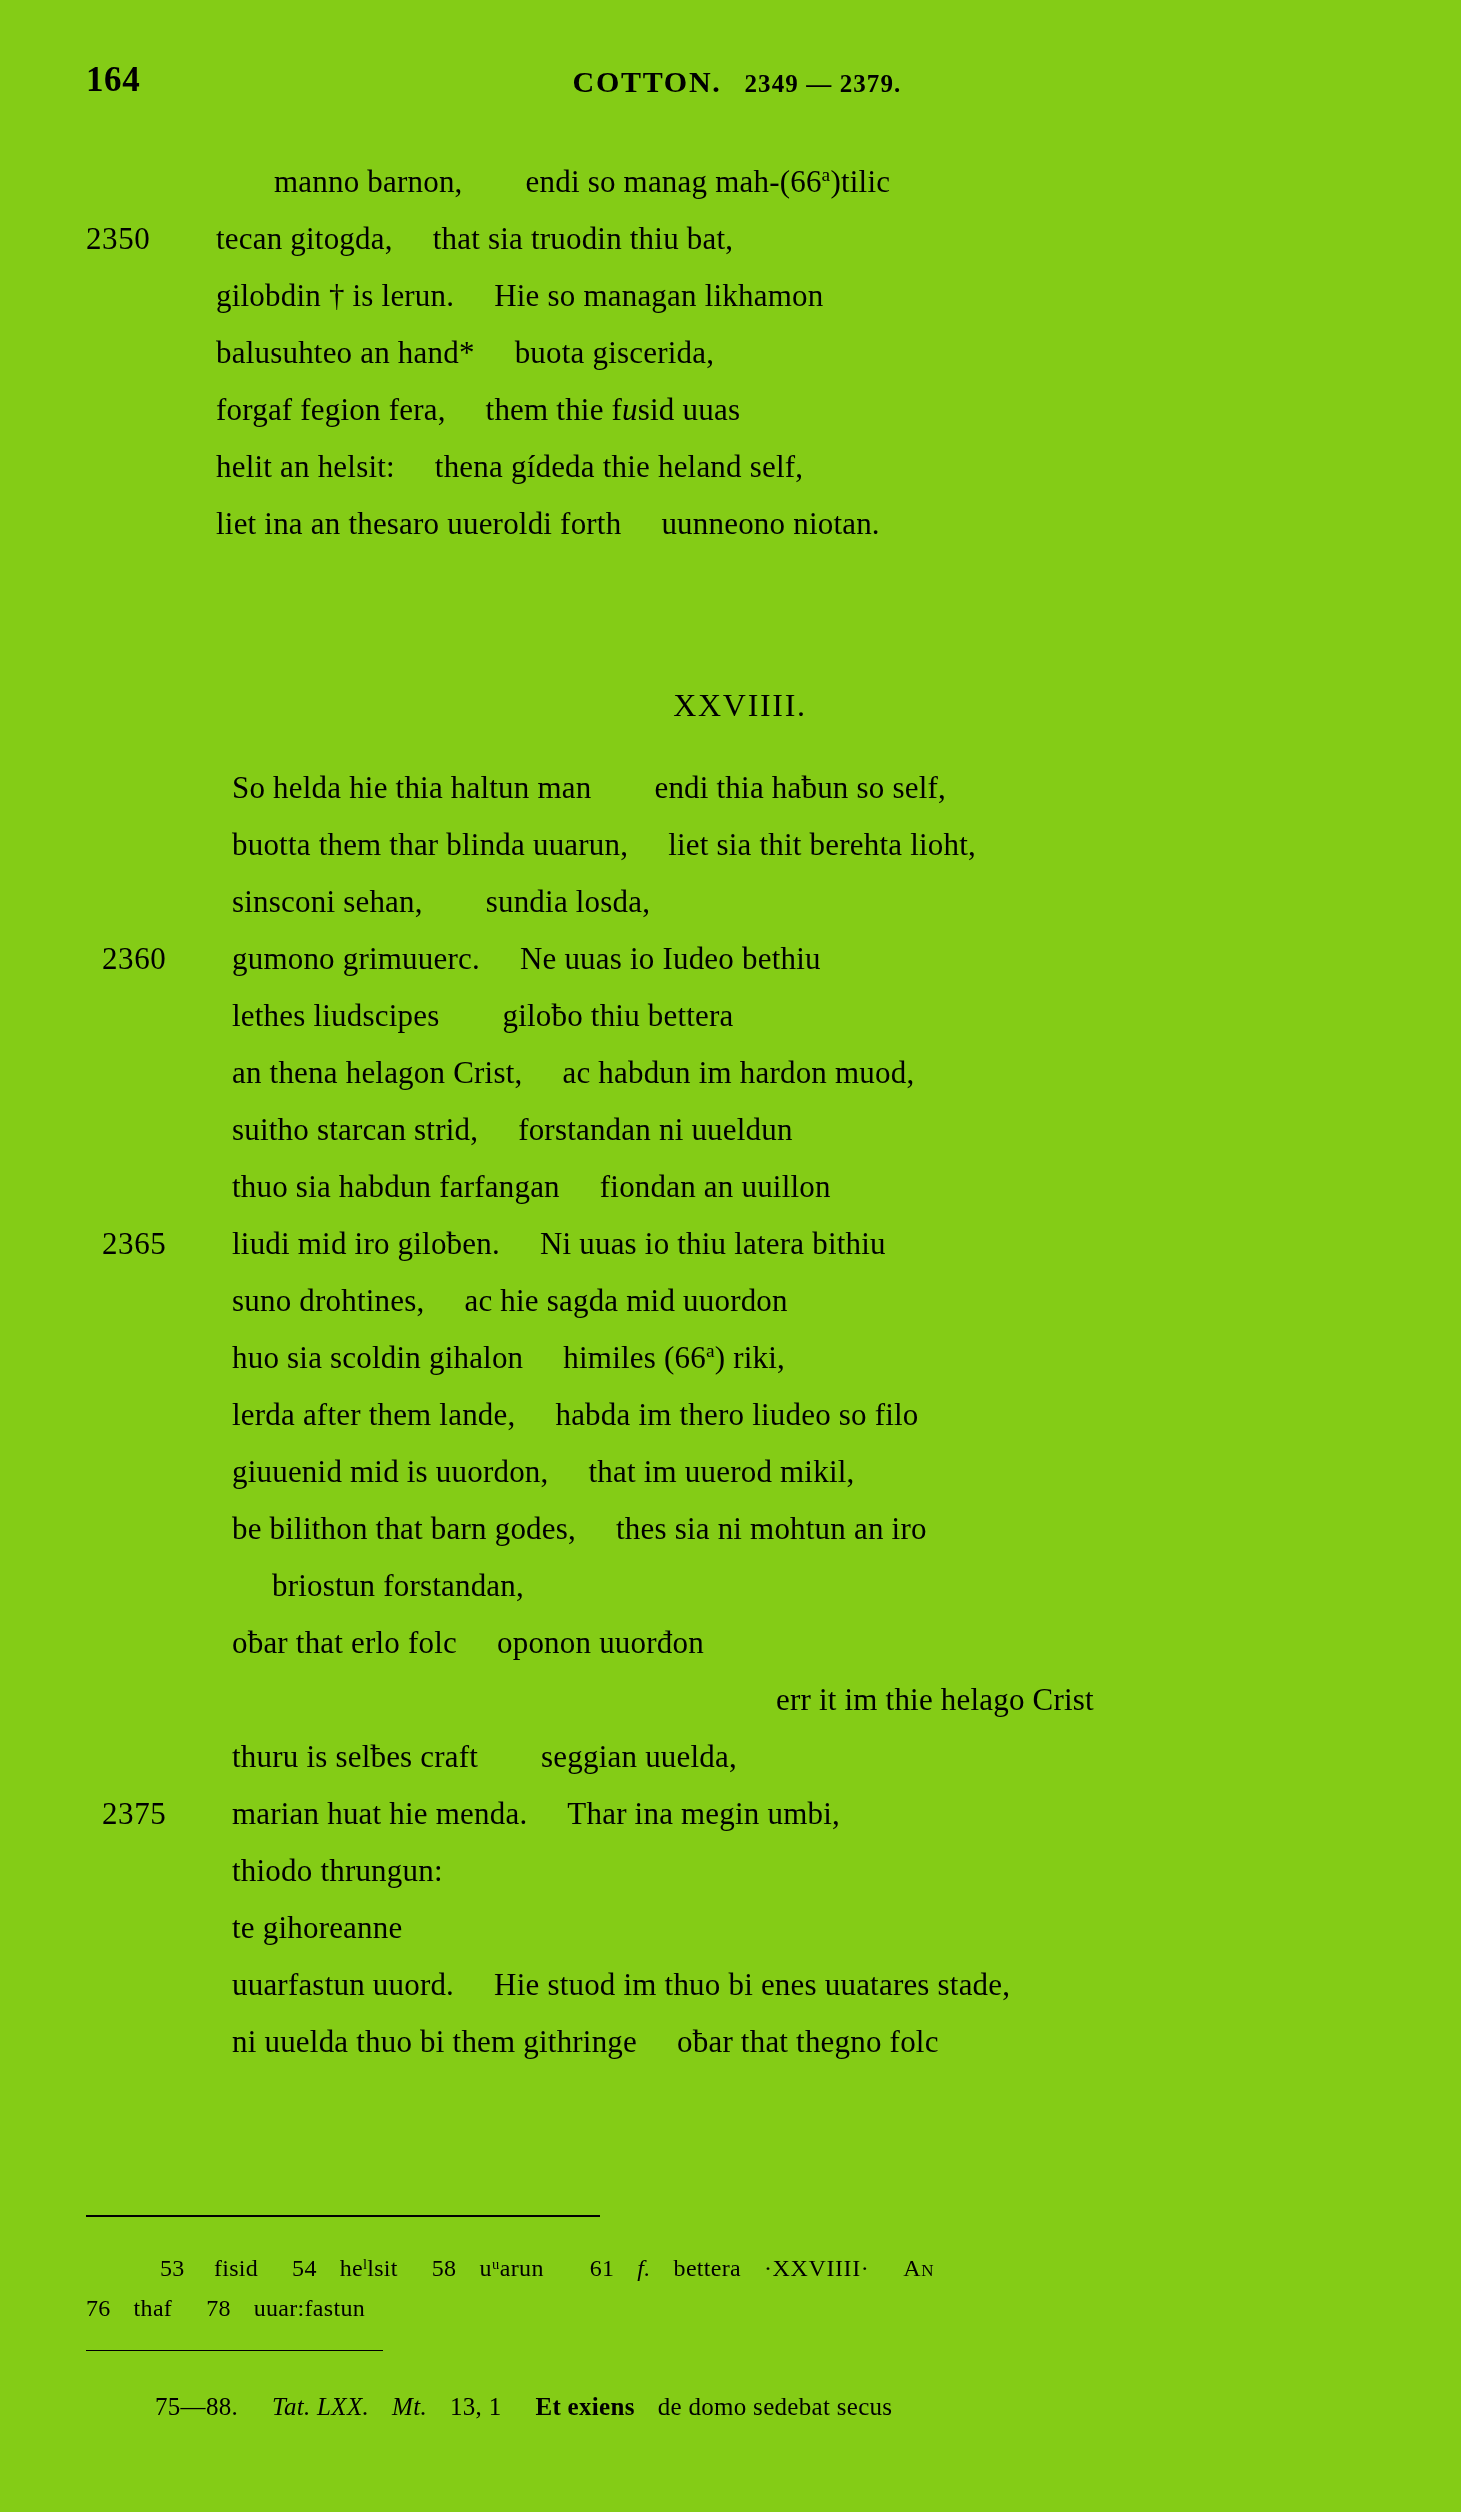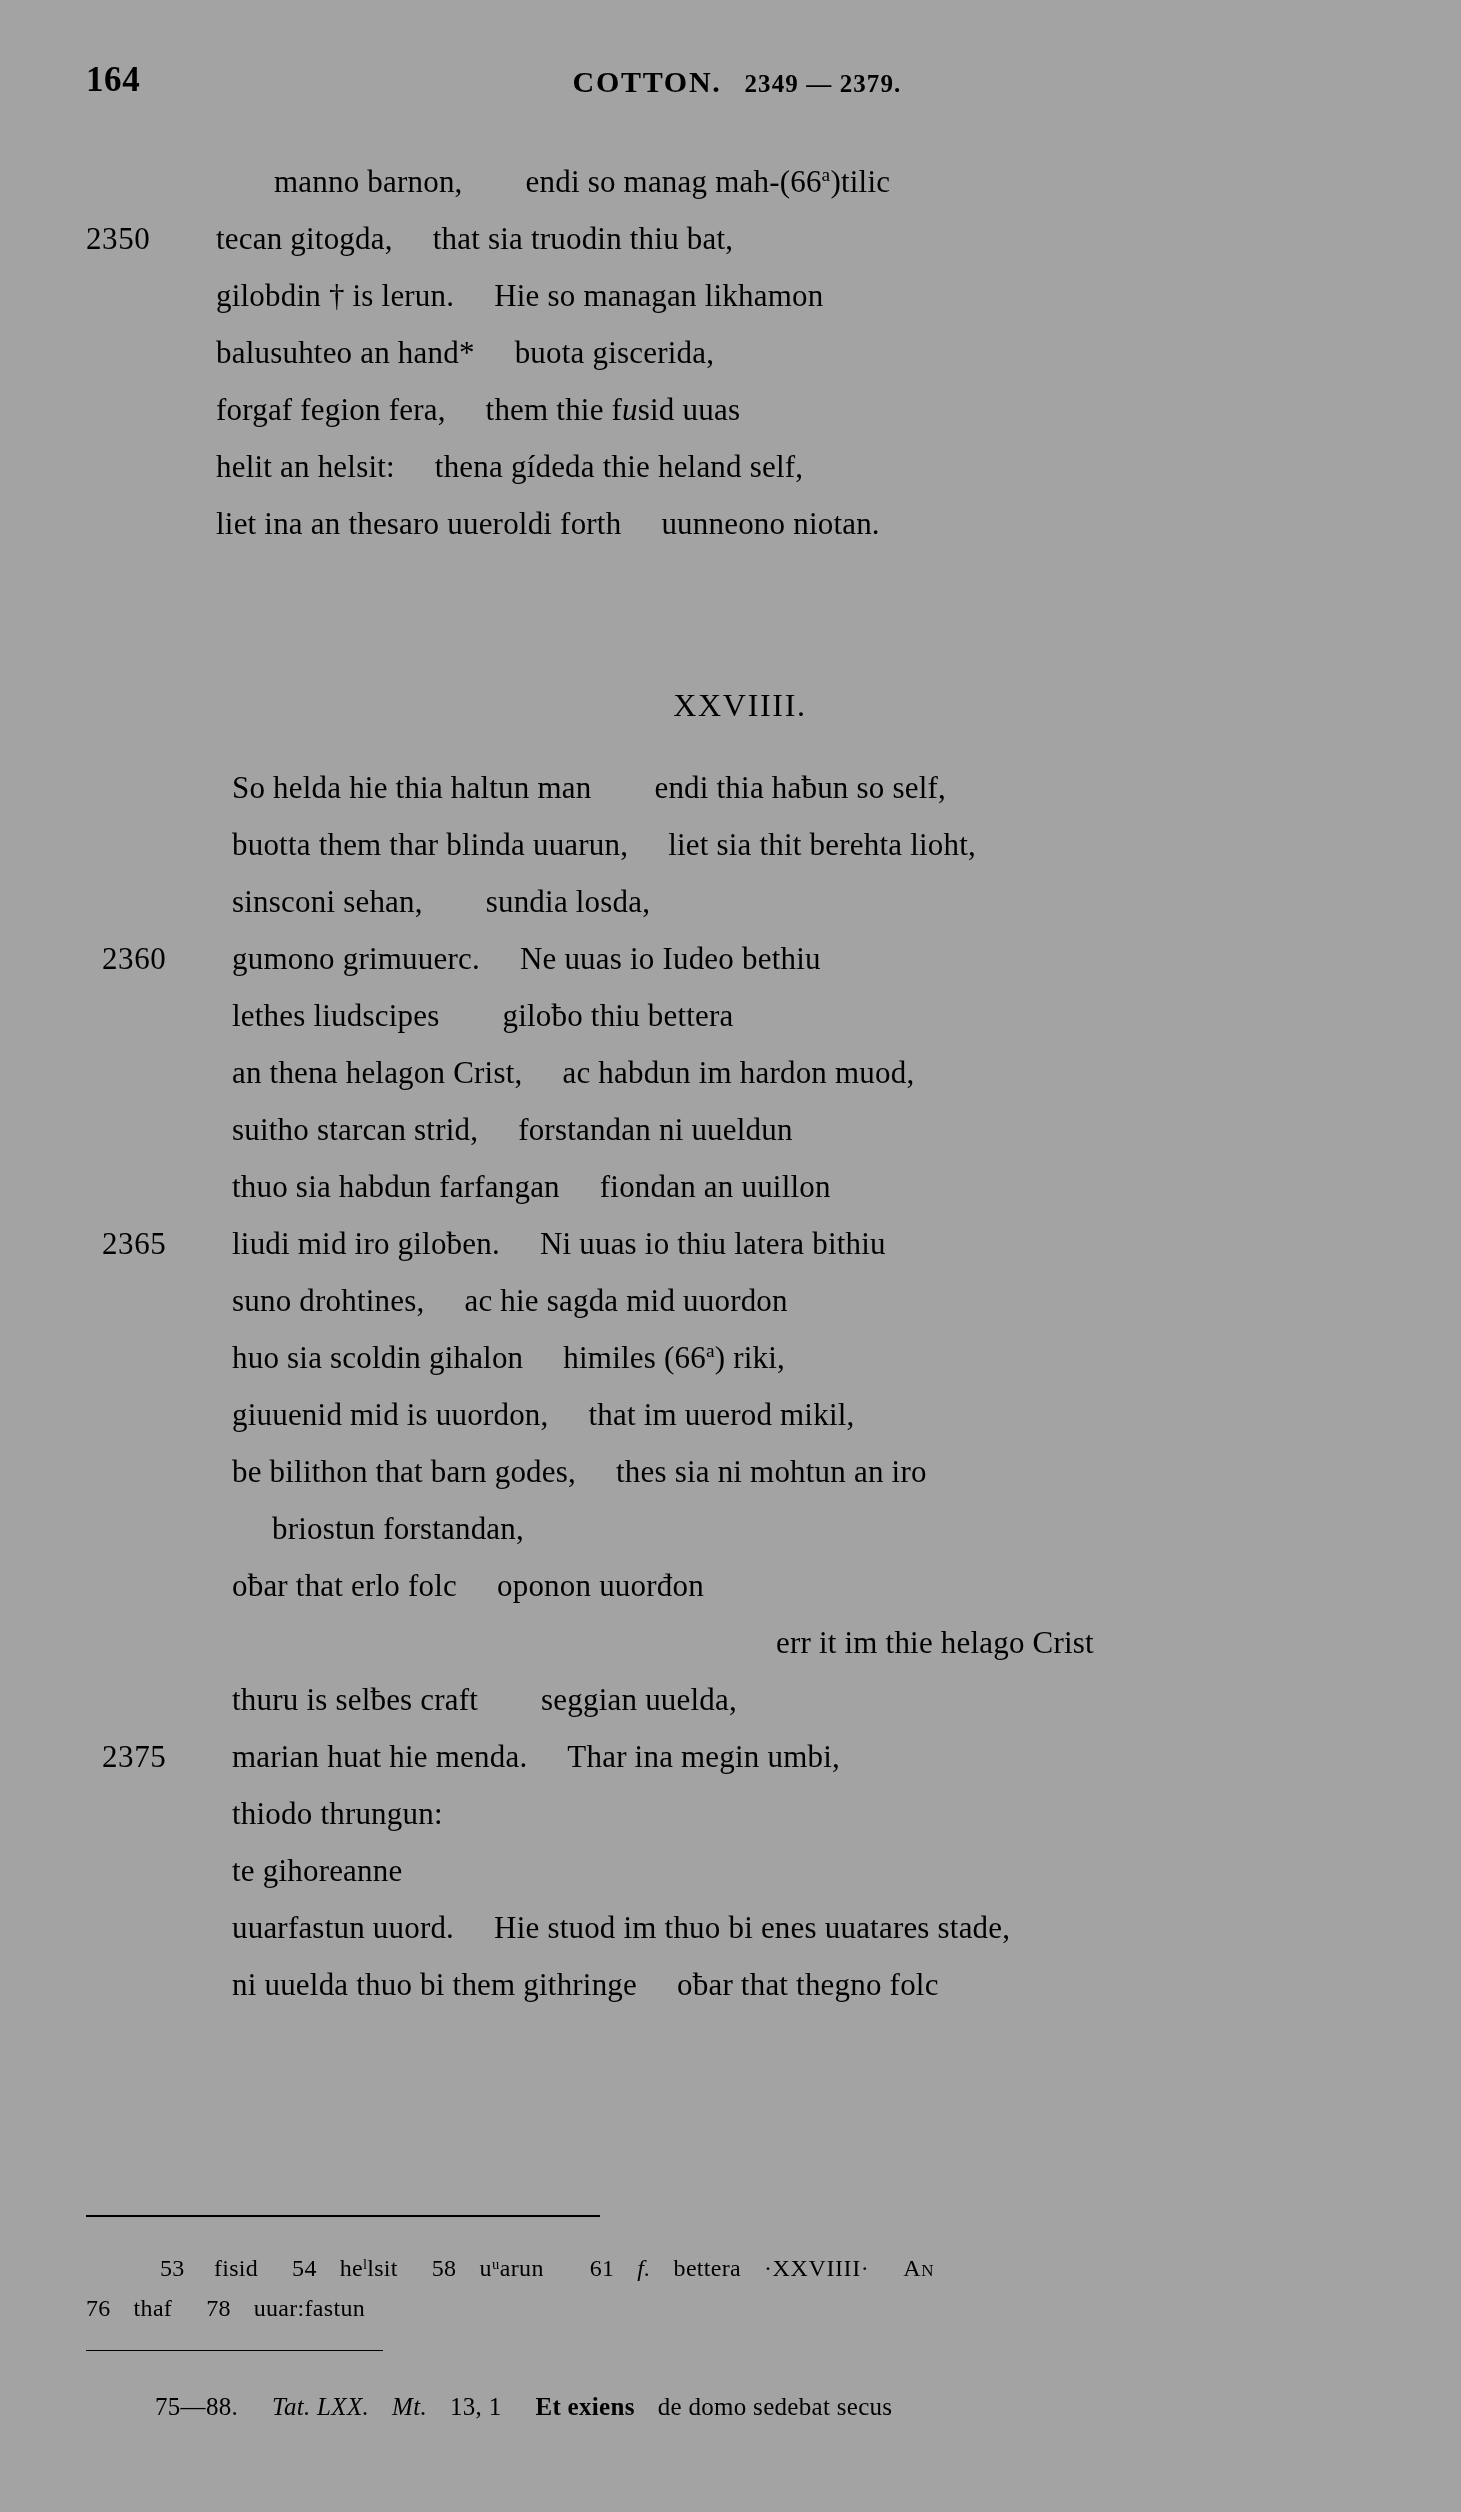--- a/index.html
+++ b/index.html
@@ -15,21 +15,21 @@
     color: #000000;
     position: relative;
     overflow: hidden;
   }
 
   .page {
     position: absolute;
     left: 0; top: 0;
     width: 1462px;
     height: 2512px;
-    background: #a3a3a3;
+    background: #84cc16;
   }
 
   
   .runhead {
     position: absolute;
     left: 86px;
     top: 60px;
     width: 1302px;
     height: 46px;
   }
@@ -295,20 +295,26 @@
       </span>
     </div>
 
     <div class="verse-line">
       <span class="ln"></span>
       <span class="vtext">
         <span class="half">huo sia scoldin gihalon</span><span class="gap-md"></span><span class="half">himiles (66</span><span class="sup">a</span><span class="half">) riki,</span>
       </span>
     </div>
 
+    <div class="verse-line">
+      <span class="ln"></span>
+      <span class="vtext">
+        <span class="half">lerda after them lande,</span><span class="gap-md"></span><span class="half">habda im thero liudeo so filo</span>
+      </span>
+    </div>
 
     <div class="verse-line">
       <span class="ln"></span>
       <span class="vtext">
         <span class="half">giuuenid mid is uuordon,</span><span class="gap-md"></span><span class="half">that im uuerod mikil,</span>
       </span>
     </div>
 
 
     <div class="verse-line">

